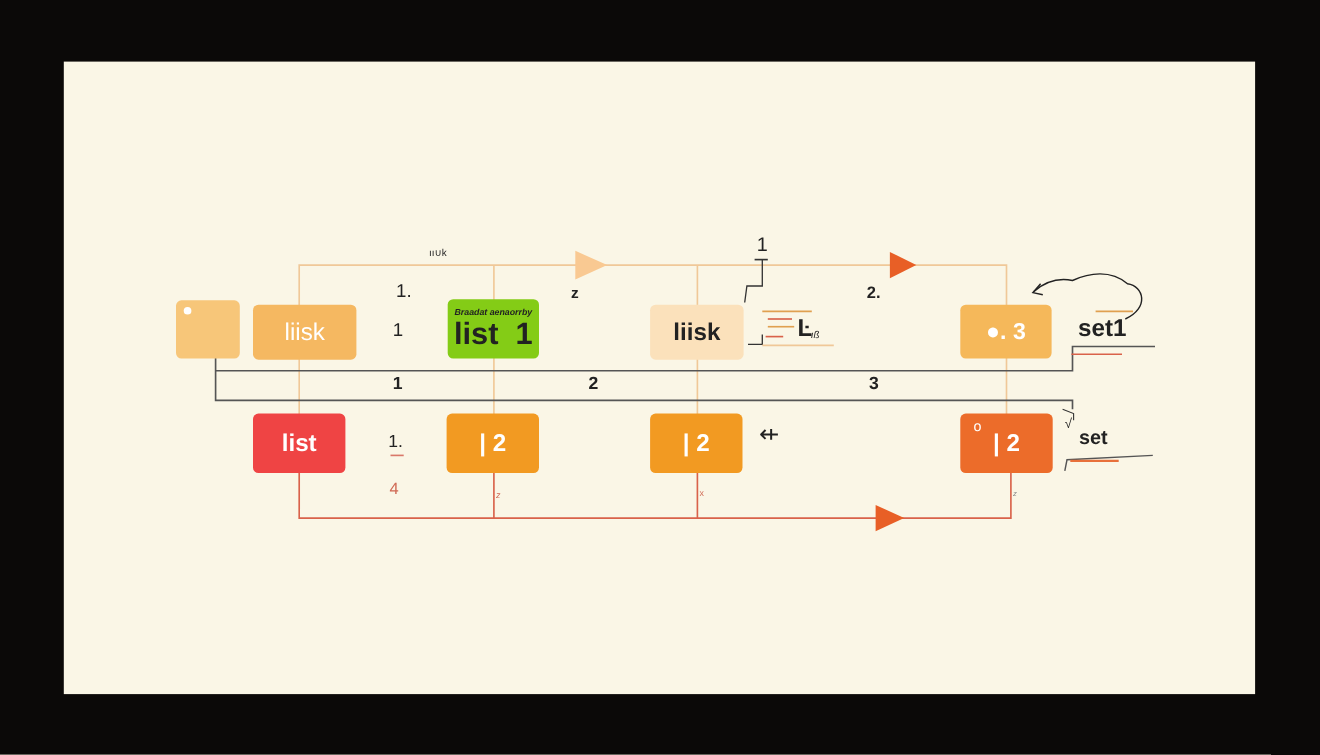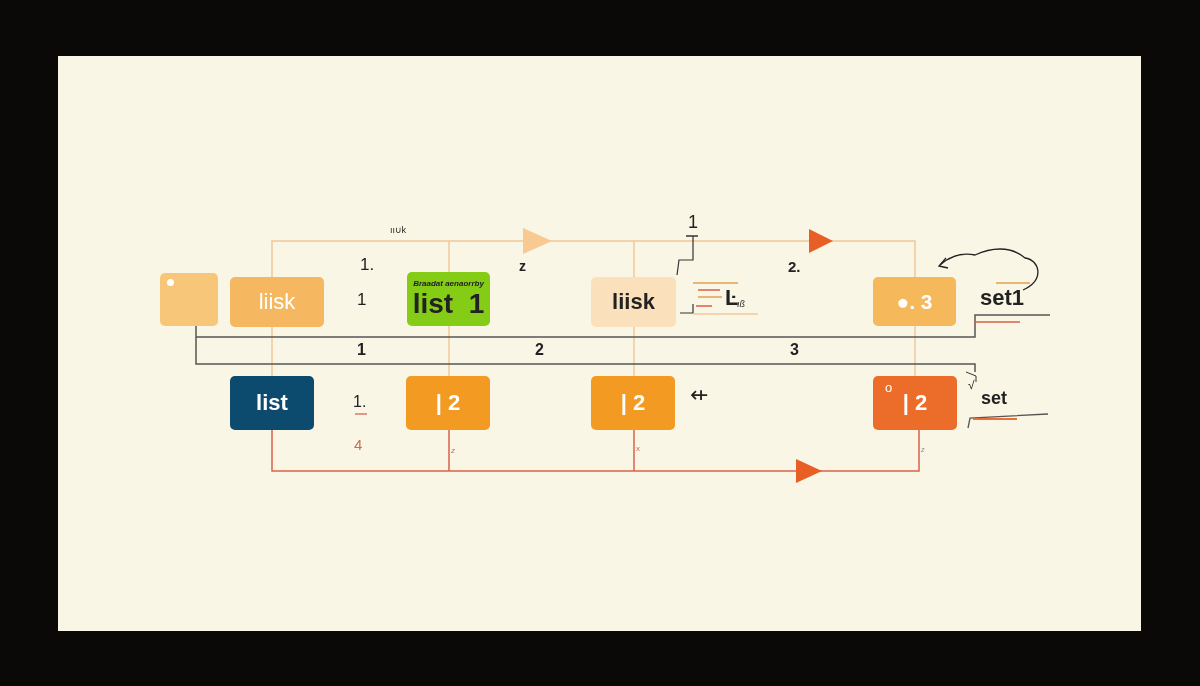--- a/index.html
+++ b/index.html
@@ -80,21 +80,21 @@
 <div class="lbl" style="left:688px;top:212px;font-size:18px;font-weight:normal;">1</div>
 <div class="lbl" style="left:788px;top:258px;font-size:15px;">2.</div>
 <div class="lbl" style="left:725px;top:285px;font-size:22px;">Ŀ</div>
 <div class="lbl" style="left:737px;top:278px;font-size:9px;font-weight:normal;font-style:italic;margin-top:21px;">ıß</div>
 <div class="lbl" style="left:980px;top:285px;font-size:22px;">set1</div>
 
 <div class="lbl" style="left:357px;top:341px;font-size:16px;">1</div>
 <div class="lbl" style="left:535px;top:341px;font-size:16px;">2</div>
 <div class="lbl" style="left:790px;top:341px;font-size:16px;">3</div>
 
-<div class="box" style="left:230px;top:376px;width:84px;height:54px;background:#0c4a6e;color:#fff;font-size:22px;">
+<div class="box" style="left:230px;top:376px;width:84px;height:54px;background:#ef4444;color:#fff;font-size:22px;">
   <span>list</span>
 </div>
 <div class="box" style="left:406px;top:376px;width:84px;height:54px;background:#f29a22;color:#fff;font-size:22px;white-space:pre;">
   <span>| 2</span>
 </div>
 <div class="box" style="left:591px;top:376px;width:84px;height:54px;background:#f29a22;color:#fff;font-size:22px;white-space:pre;">
   <span>| 2</span>
 </div>
 <div class="box" style="left:873px;top:376px;width:84px;height:54px;background:#ec6c2a;color:#fff;font-size:22px;white-space:pre;">
   <span class="abs" style="left:12px;top:4px;font-size:13px;font-weight:normal;">o</span>

